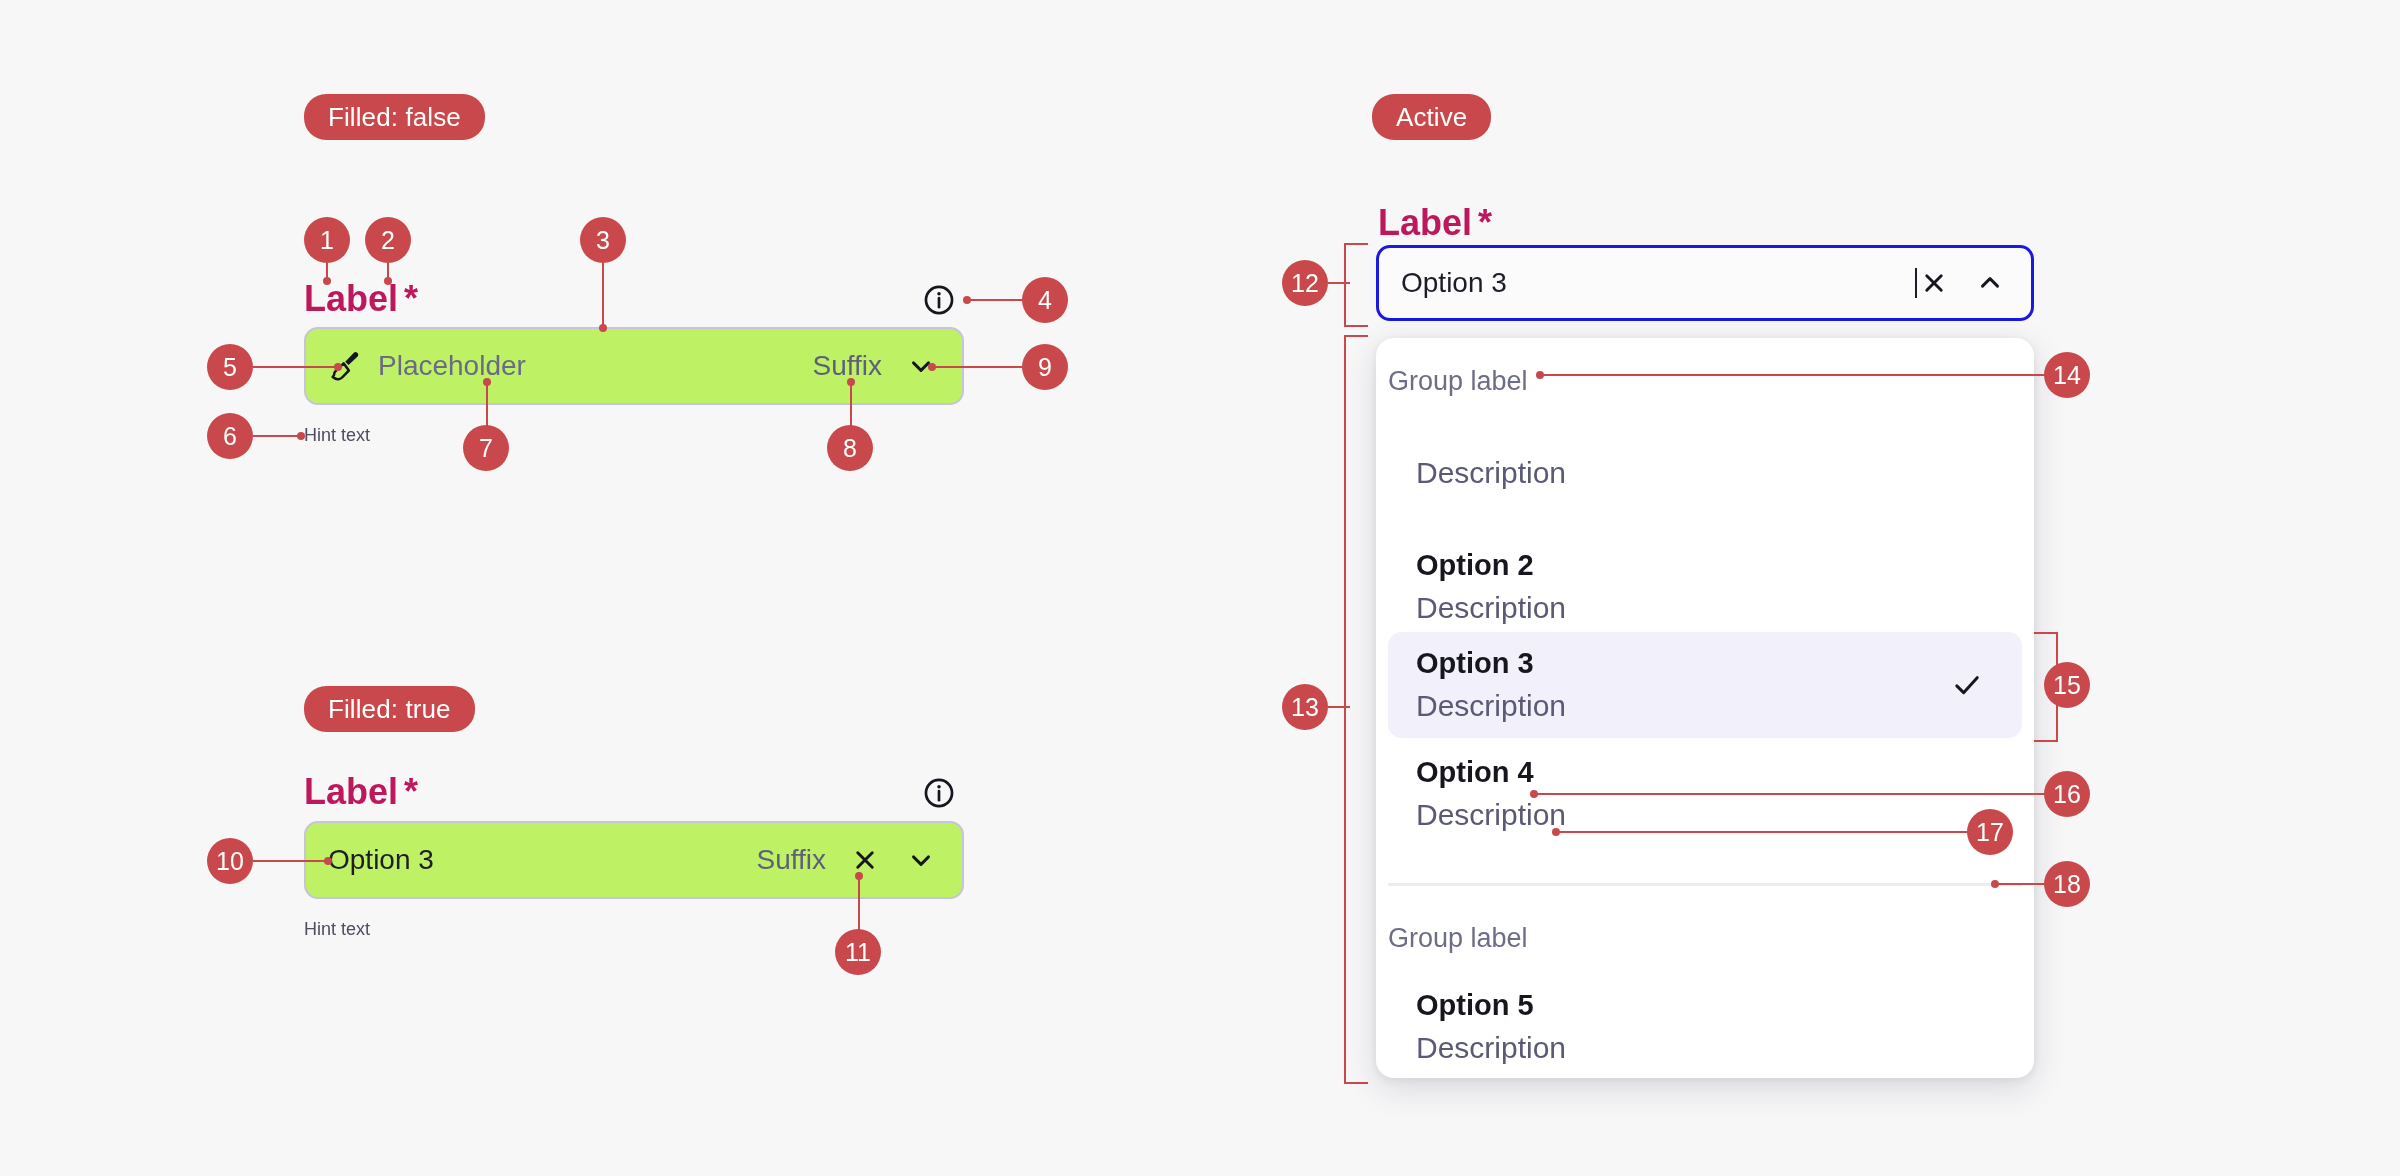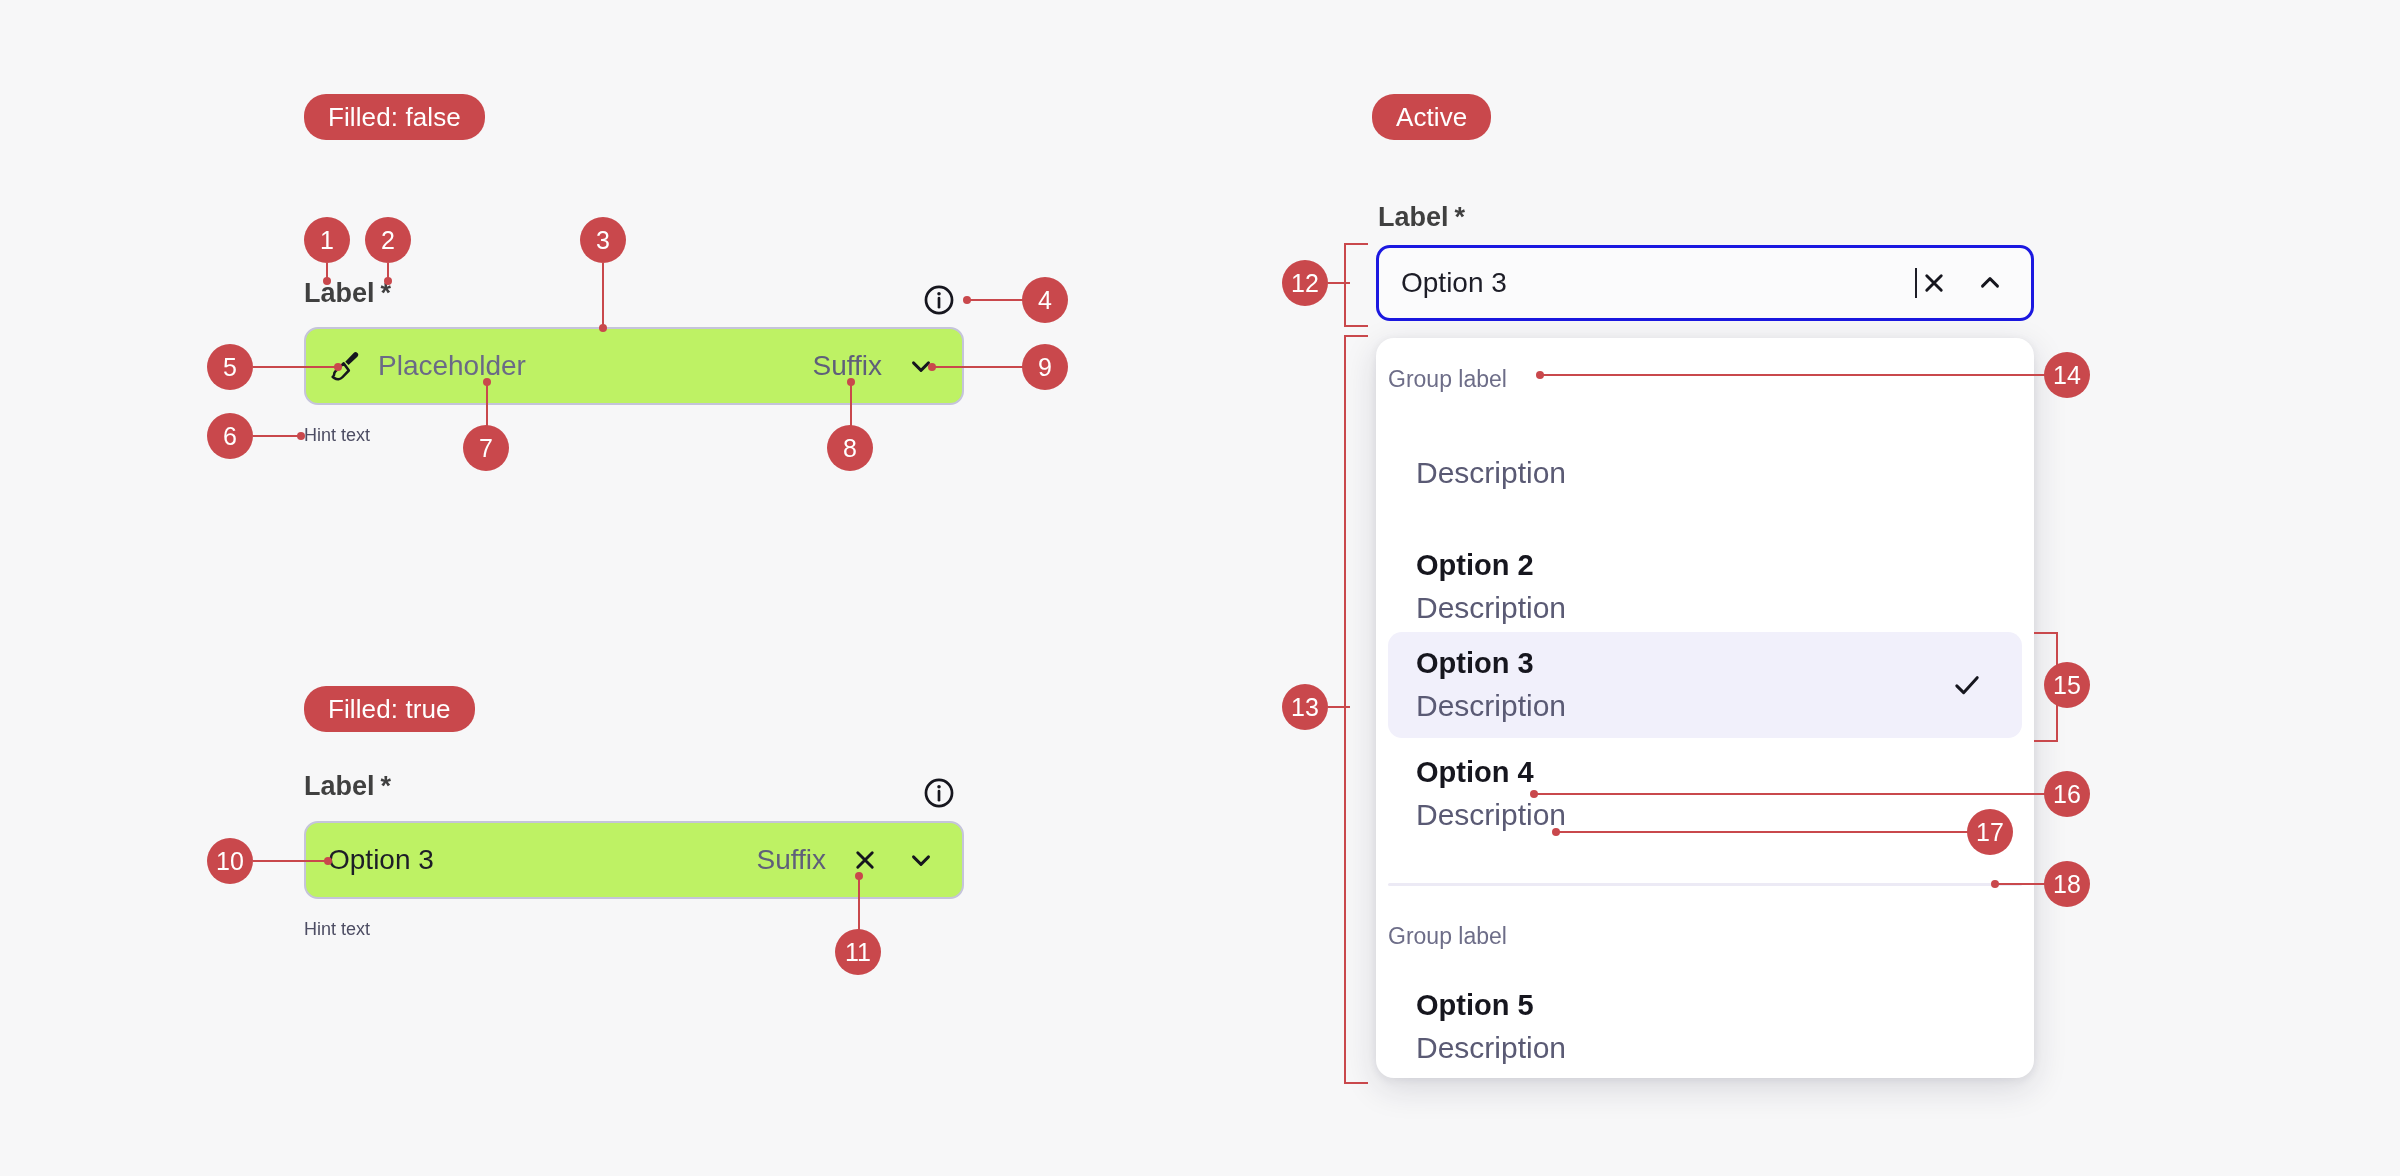--- a/index.html
+++ b/index.html
@@ -23,23 +23,23 @@
     padding:0 24px;
     font-size:26px;
     letter-spacing:.1px;
     white-space:nowrap;
     box-sizing:border-box;
   }
 
   
   .field-label{
     position:absolute;
-    font-size:27px;
+    font-size:36px;
     font-weight:700;
-    color:#404040;
+    color:#be185d;
     white-space:nowrap;
   }
   .field-label .req{font-weight:700;}
 
   .info-icon{
     position:absolute;
     width:34px;height:34px;
   }
 
   .input-box{
@@ -80,21 +80,21 @@
   .dropdown{
     position:absolute;
     background:#ffffff;
     border-radius:18px;
     box-shadow:0 10px 34px rgba(30,30,60,.14), 0 2px 8px rgba(30,30,60,.07);
     box-sizing:border-box;
     overflow:hidden;
   }
   .group-label{
     position:absolute;
-    font-size:23px;color:#6d6d88;white-space:nowrap;
+    font-size:27px;color:#6d6d88;white-space:nowrap;
   }
   .opt-row{
     position:absolute;
     box-sizing:border-box;
     display:flex;align-items:center;
     border-radius:14px;
   }
   .opt-row.selected{background:#f1f0fb;}
   .opt-text{flex:1 1 auto;}
   .opt-title{

